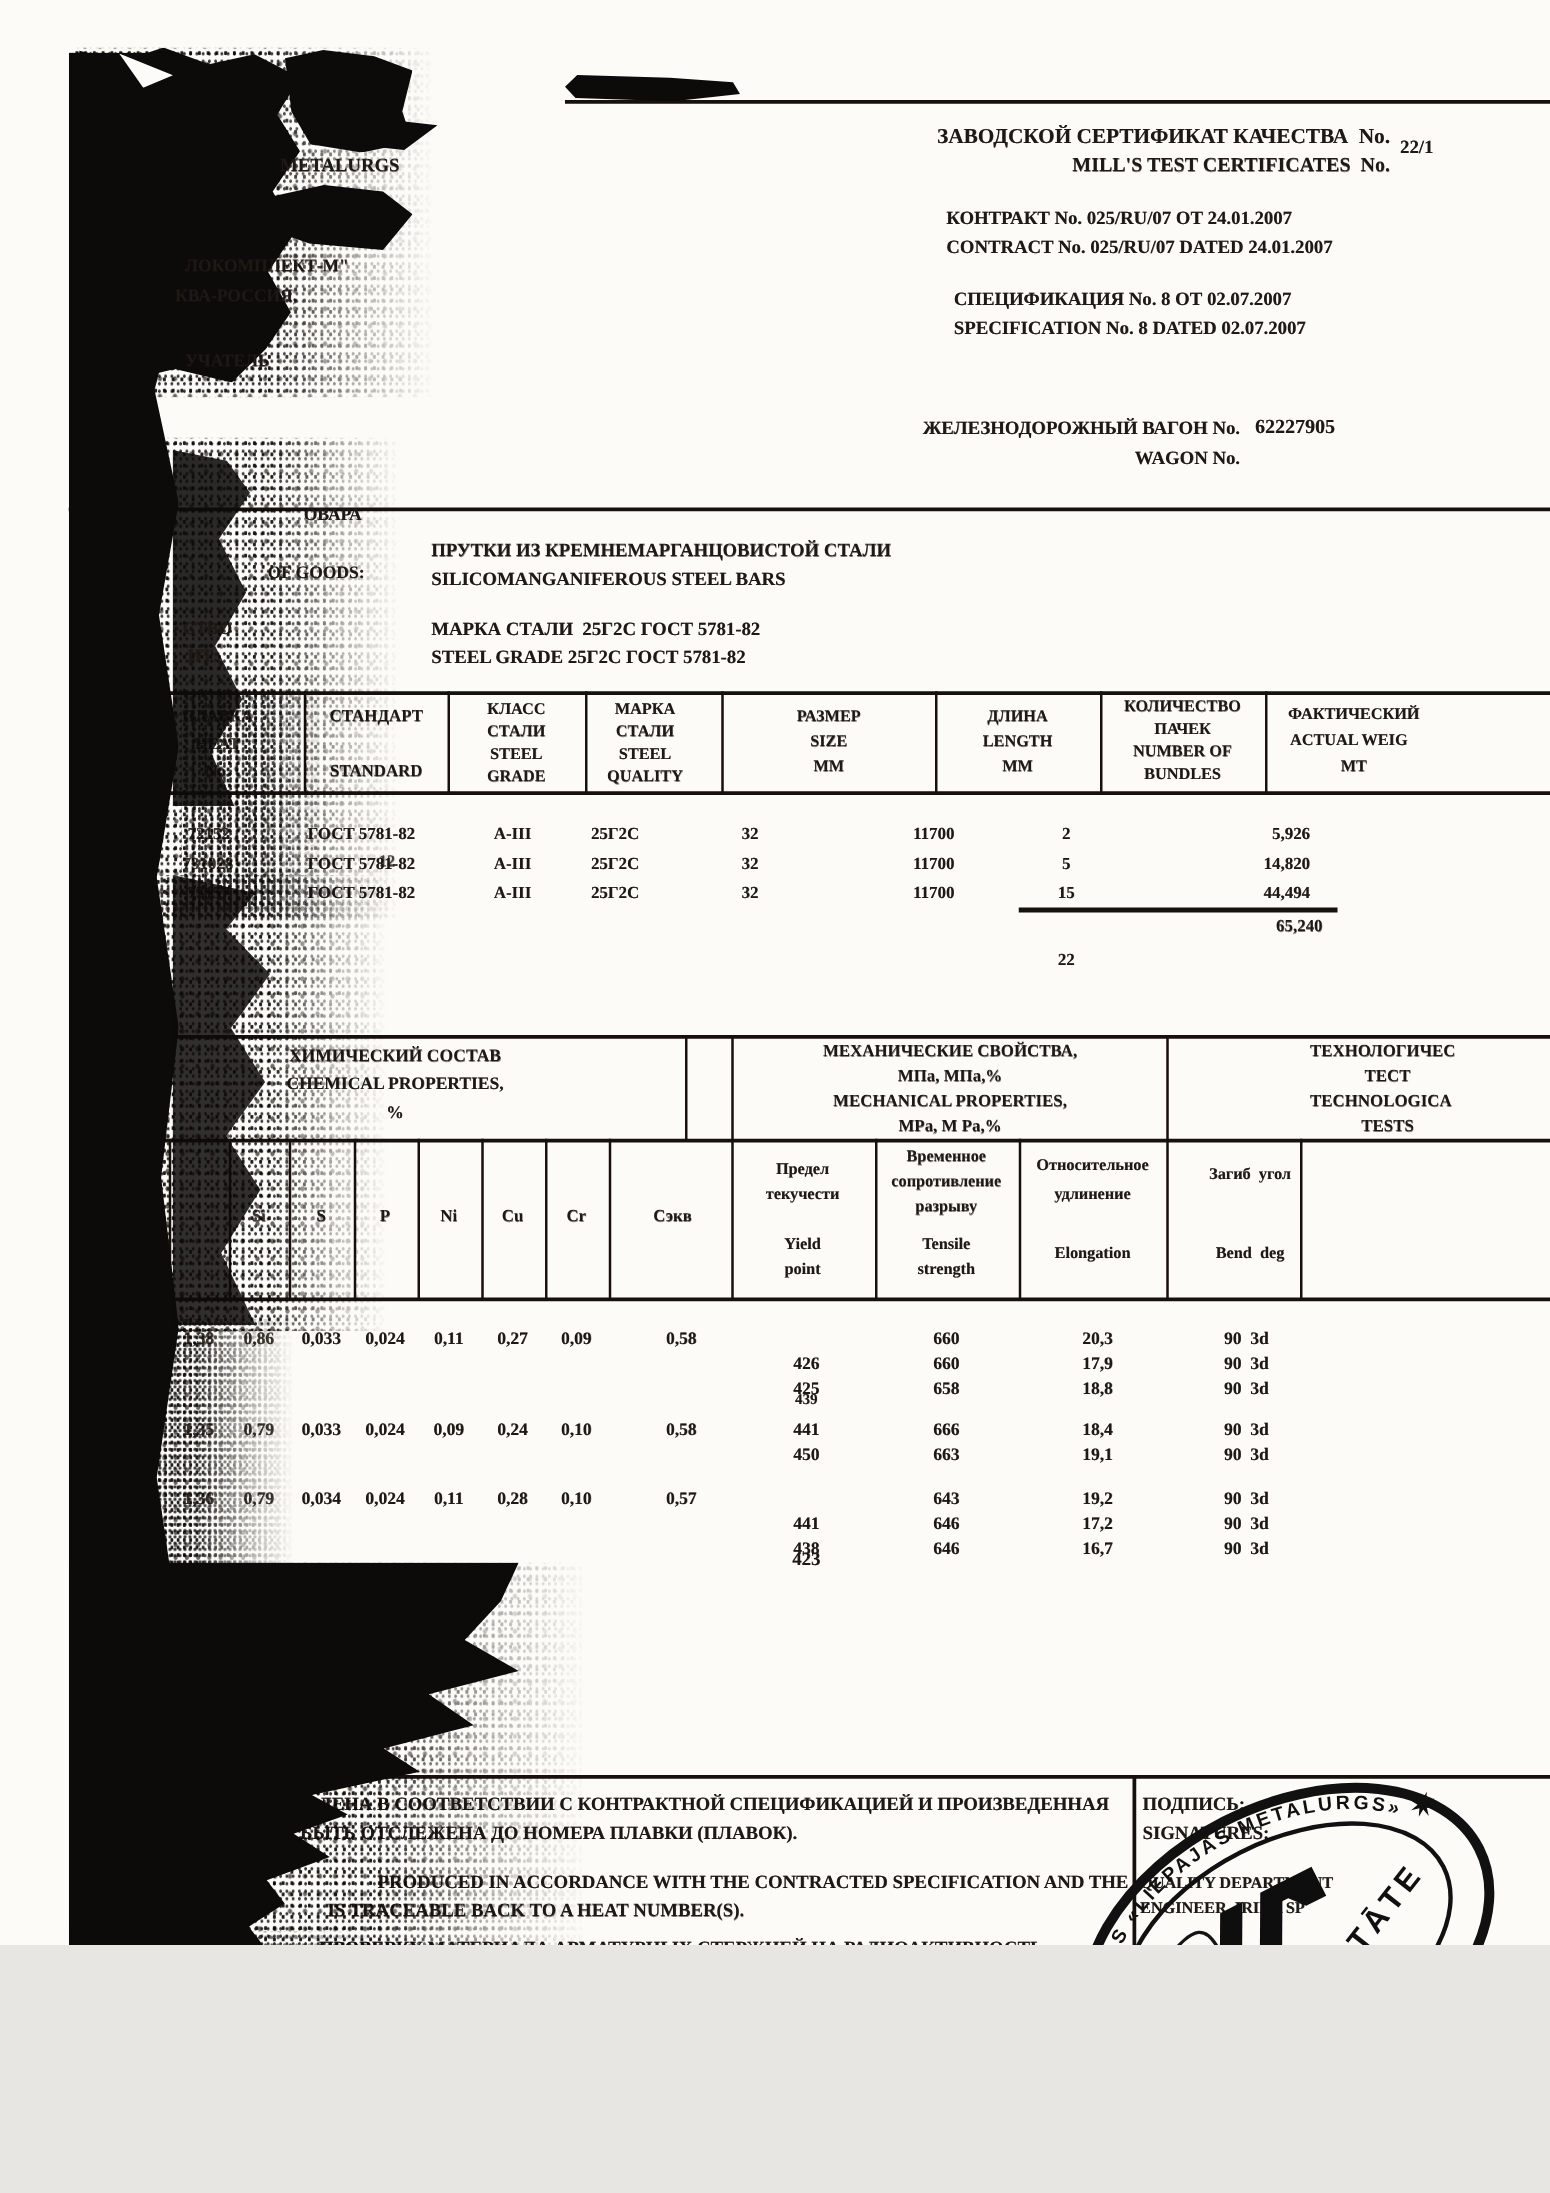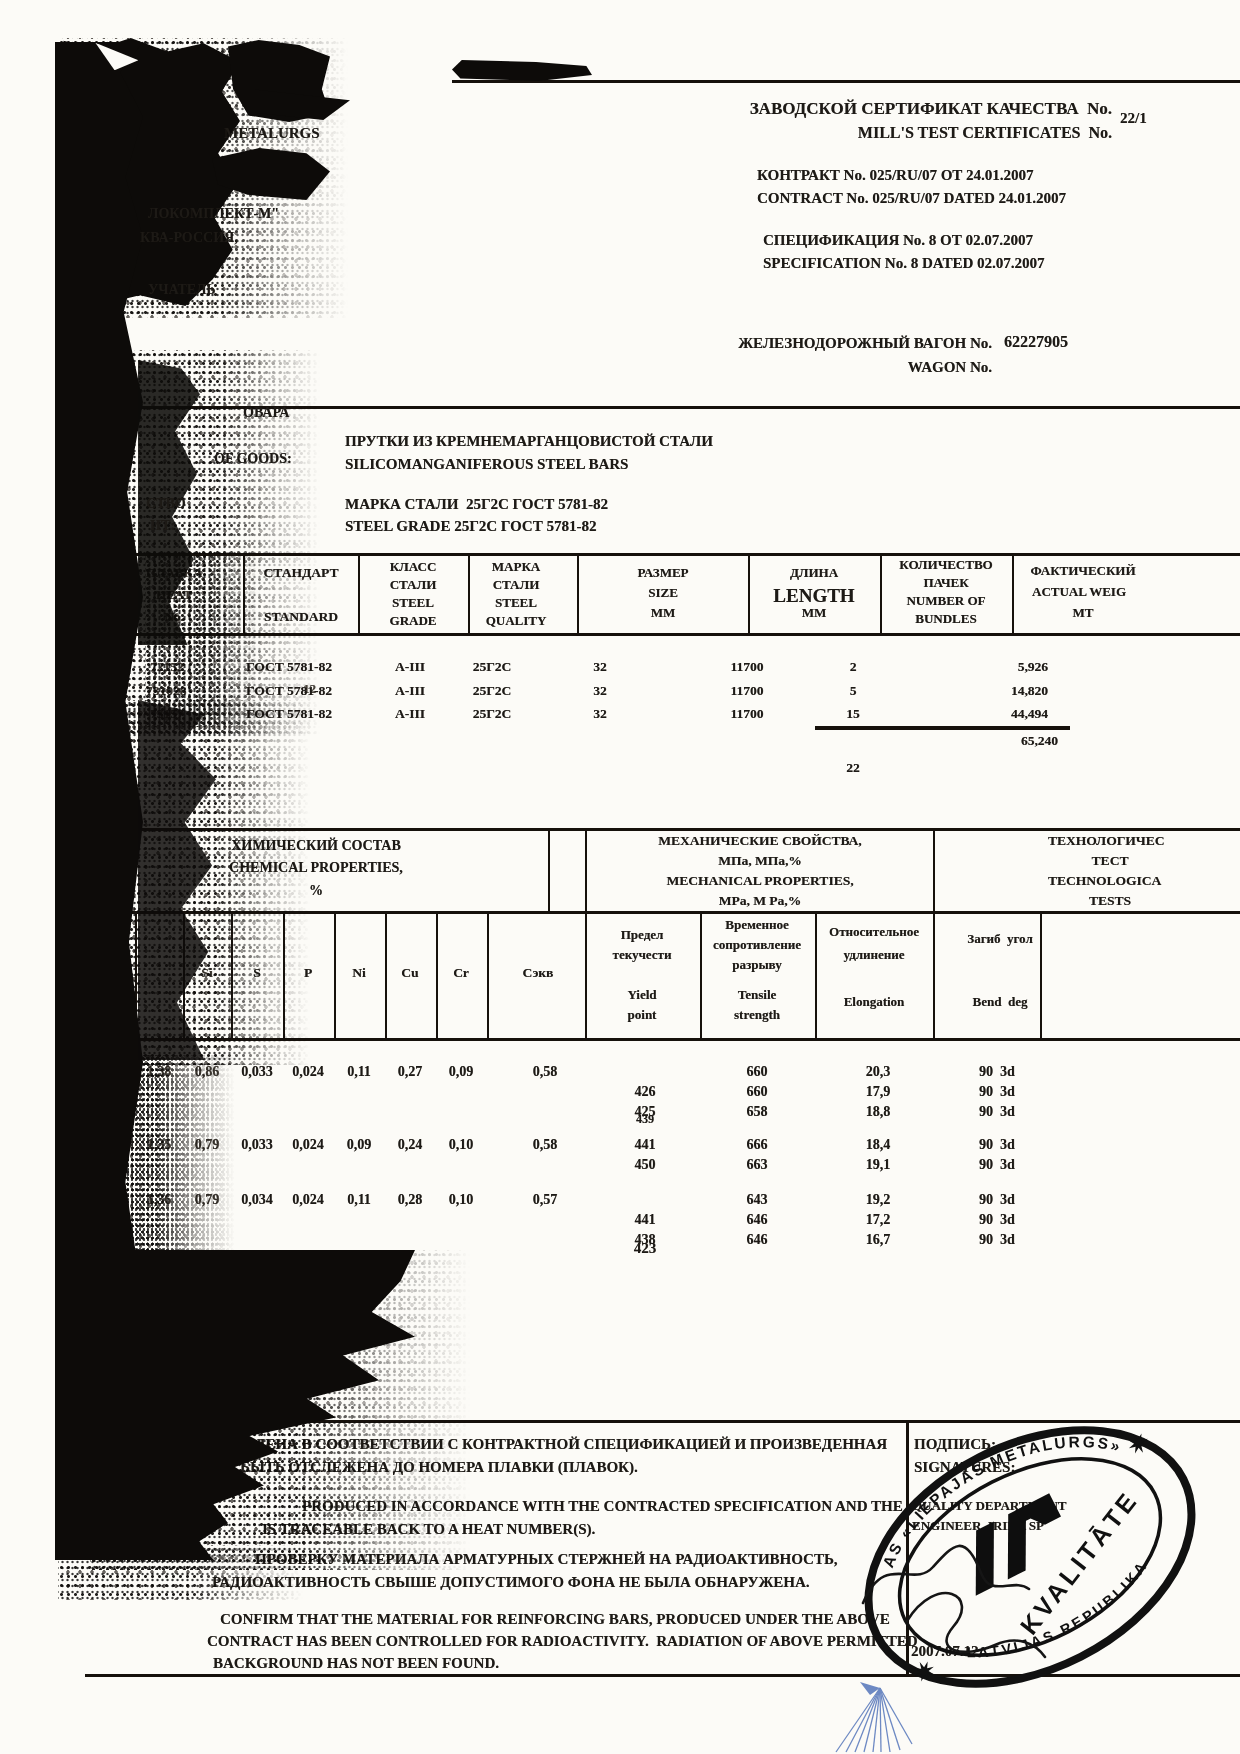--- a/index.html
+++ b/index.html
@@ -1,16 +1,16 @@
 <!DOCTYPE html>
 <html><head>
 <meta charset="utf-8">
 <style>
   html,body{margin:0;padding:0;background:#e7e6e2;}
-  .page{position:relative;width:1240px;height:1754px;background:#fcfbf7;overflow:hidden;
+  .page{position:relative;width:1240px;height:1556px;background:#fcfbf7;overflow:hidden;
         font-family:"Liberation Serif","DejaVu Serif",serif;color:#1d1a16;}
   .t{position:absolute;font-weight:bold;white-space:pre;line-height:1;color:#1d1a16;
      text-shadow:0.25px 0.25px 0 rgba(25,20,14,.55);z-index:2;}
   .c{transform:translateX(-50%);}
   .r{transform:translateX(-100%);}
   .ghost{z-index:1;color:#3a352e;}
   .frag{z-index:5;}
   .hl,.vl{position:absolute;background:#16110c;z-index:2;}
   .blob{position:absolute;background:#0d0b09;z-index:4;}
   .speck{position:absolute;z-index:3;
@@ -85,21 +85,21 @@
   <div class="t c" style="left:413px;top:596px;font-size:13px;">STEEL</div>
   <div class="t c" style="left:413px;top:614px;font-size:13px;">GRADE</div>
   <div class="t c" style="left:516px;top:560px;font-size:13px;">МАРКА</div>
   <div class="t c" style="left:516px;top:578px;font-size:13px;">СТАЛИ</div>
   <div class="t c" style="left:516px;top:596px;font-size:13px;">STEEL</div>
   <div class="t c" style="left:516px;top:614px;font-size:13px;">QUALITY</div>
   <div class="t c" style="left:663px;top:566px;font-size:13px;">РАЗМЕР</div>
   <div class="t c" style="left:663px;top:586px;font-size:13px;">SIZE</div>
   <div class="t c" style="left:663px;top:606px;font-size:13px;">ММ</div>
   <div class="t c" style="left:814px;top:566px;font-size:13px;">ДЛИНА</div>
-  <div class="t c" style="left:814px;top:586px;font-size:19px;">LENGTH</div>
+  <div class="t c" style="left:814px;top:586px;font-size:13px;">LENGTH</div>
   <div class="t c" style="left:814px;top:606px;font-size:13px;">ММ</div>
   <div class="t c" style="left:946px;top:558px;font-size:13px;">КОЛИЧЕСТВО</div>
   <div class="t c" style="left:946px;top:576px;font-size:13px;">ПАЧЕК</div>
   <div class="t c" style="left:946px;top:594px;font-size:13px;">NUMBER OF</div>
   <div class="t c" style="left:946px;top:612px;font-size:13px;">BUNDLES</div>
   <div class="t c" style="left:1083px;top:564px;font-size:13px;">ФАКТИЧЕСКИЙ</div>
   <div class="t" style="left:1032px;top:585px;font-size:13px;">ACTUAL WEIG</div>
   <div class="t c" style="left:1083px;top:606px;font-size:13px;">MT</div>
 
   <div class="t ghost" style="left:150px;top:660px;font-size:13.5px;">72152</div>

